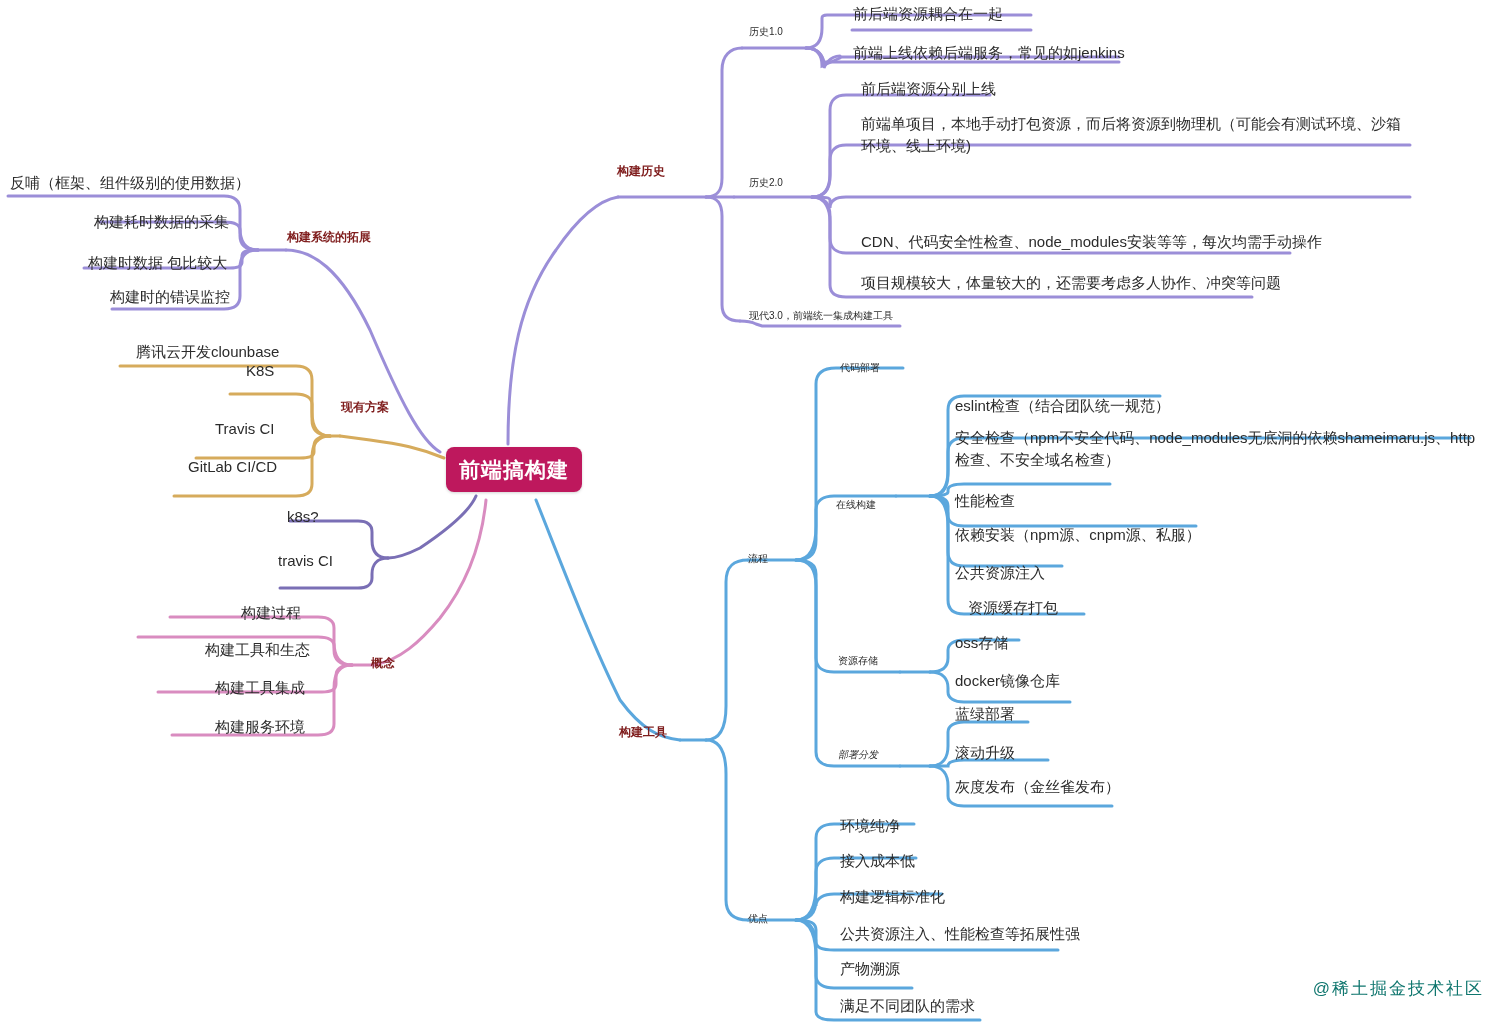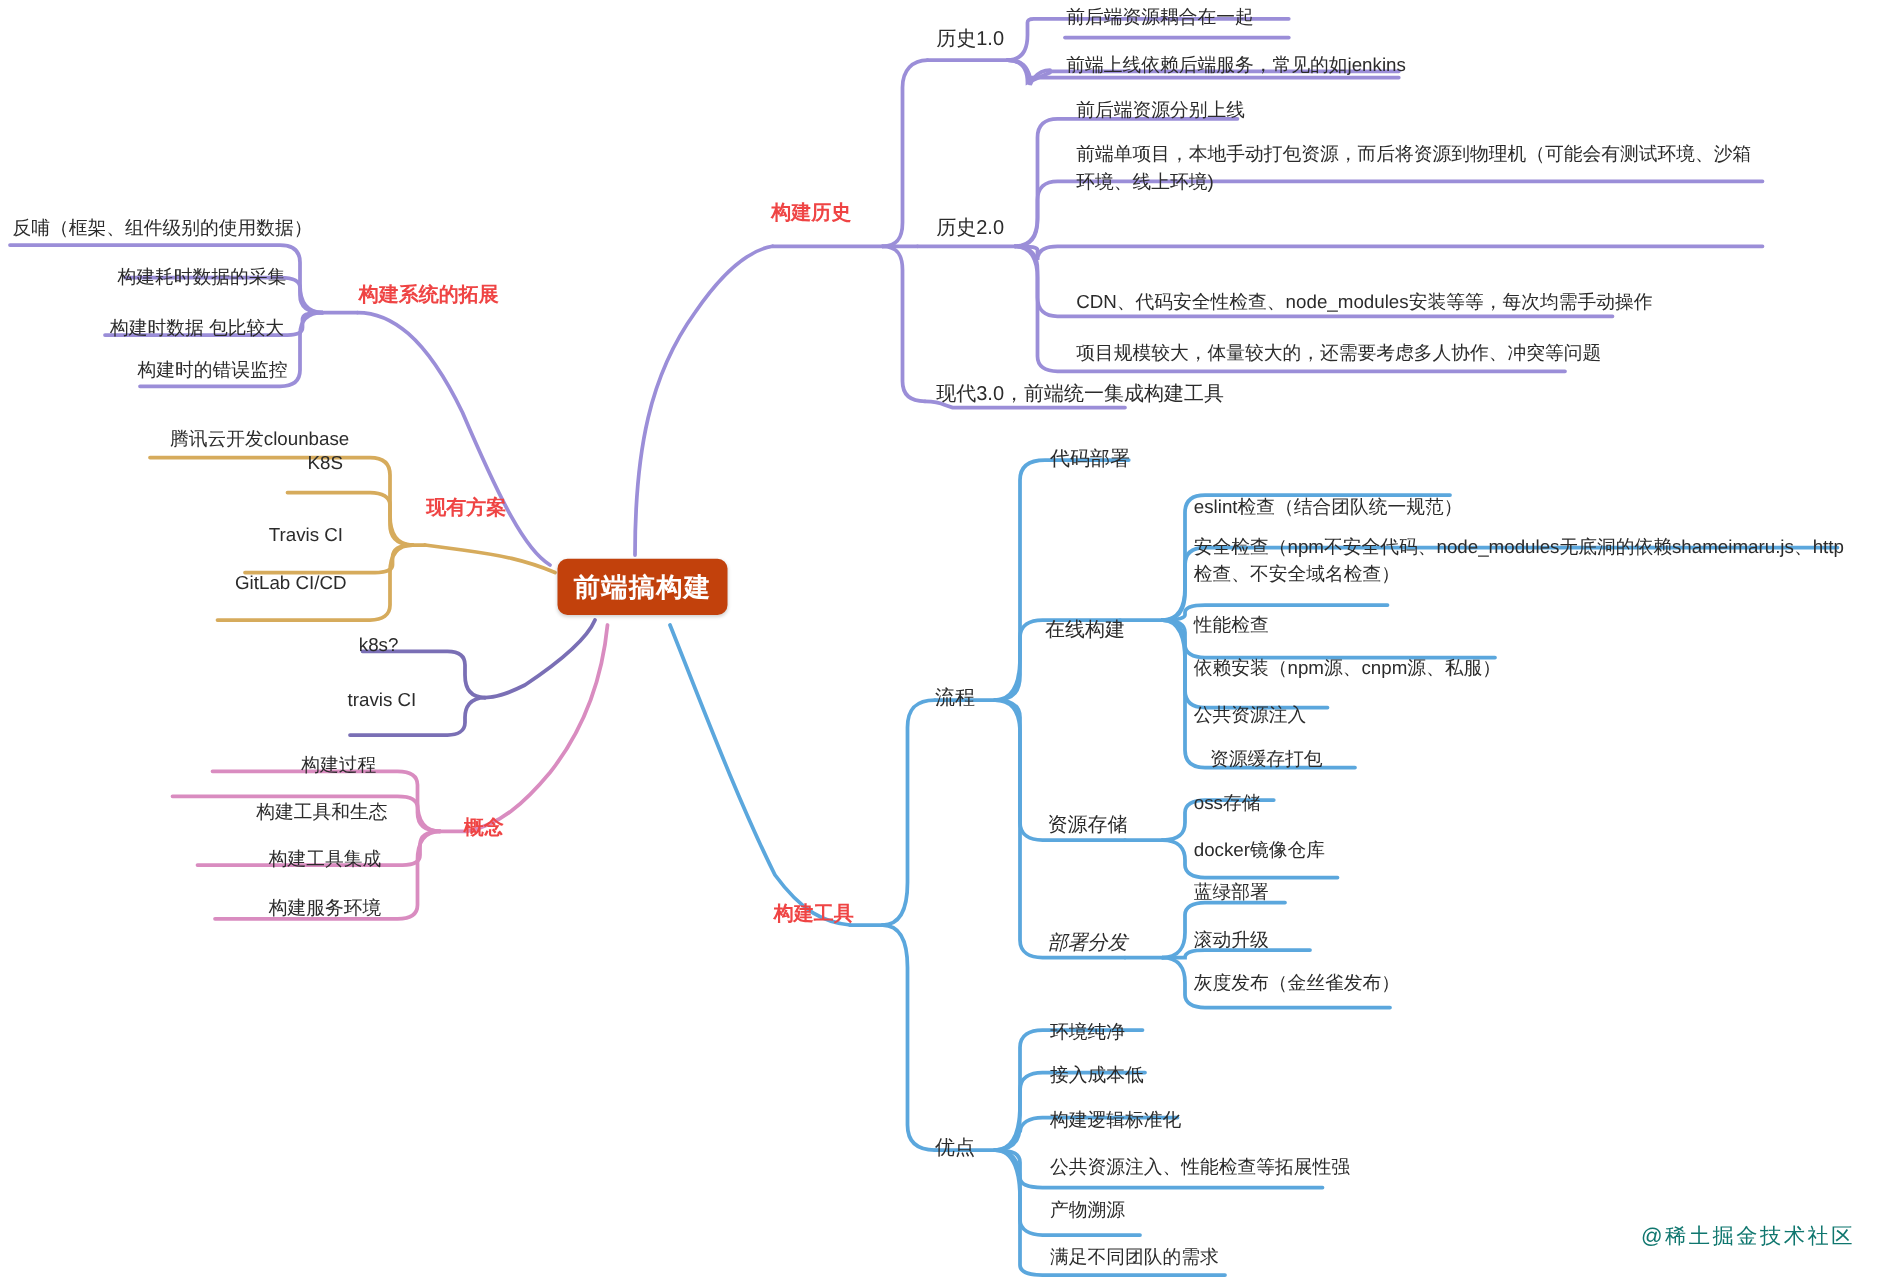--- a/index.html
+++ b/index.html
@@ -6,27 +6,27 @@
   body{
     width:1512px;height:1022px;overflow:hidden;position:relative;
     font-family:"Liberation Sans","DejaVu Sans",sans-serif;
     color:#2b2b2b;
   }
   #canvas{position:absolute;left:0;top:0;width:1512px;height:1022px;}
   svg#wires{position:absolute;left:0;top:0;width:1512px;height:1022px;pointer-events:none;}
   .node{position:absolute;font-size:15px;line-height:22px;color:#232323;white-space:pre;}
   .node.wrap{white-space:normal;}
   .root{
-    position:absolute;background:#c2410c;color:#ffffff;border-radius:8px;
+    position:absolute;background:#be185d;color:#ffffff;border-radius:8px;
     font-size:21px;font-weight:bold;letter-spacing:1px;
     display:flex;align-items:center;justify-content:center;
     box-shadow:0 1px 3px rgba(0,0,0,.18);
   }
-  .lvl1{font-size:16px;font-weight:bold;color:#ef4444;}
-  .lvl2{font-size:16px;color:#2b2b2b;}
+  .lvl1{font-size:12px;font-weight:bold;color:#7f1d1d;}
+  .lvl2{font-size:10px;color:#2b2b2b;}
   .leaf{font-size:15px;color:#2b2b2b;}
   .watermark{
     position:absolute;right:28px;bottom:22px;color:#0f766e;
     font-size:17px;letter-spacing:2px;user-select:none;
   }
 </style>
 </head>
 <body>
 
 <div id="canvas">

